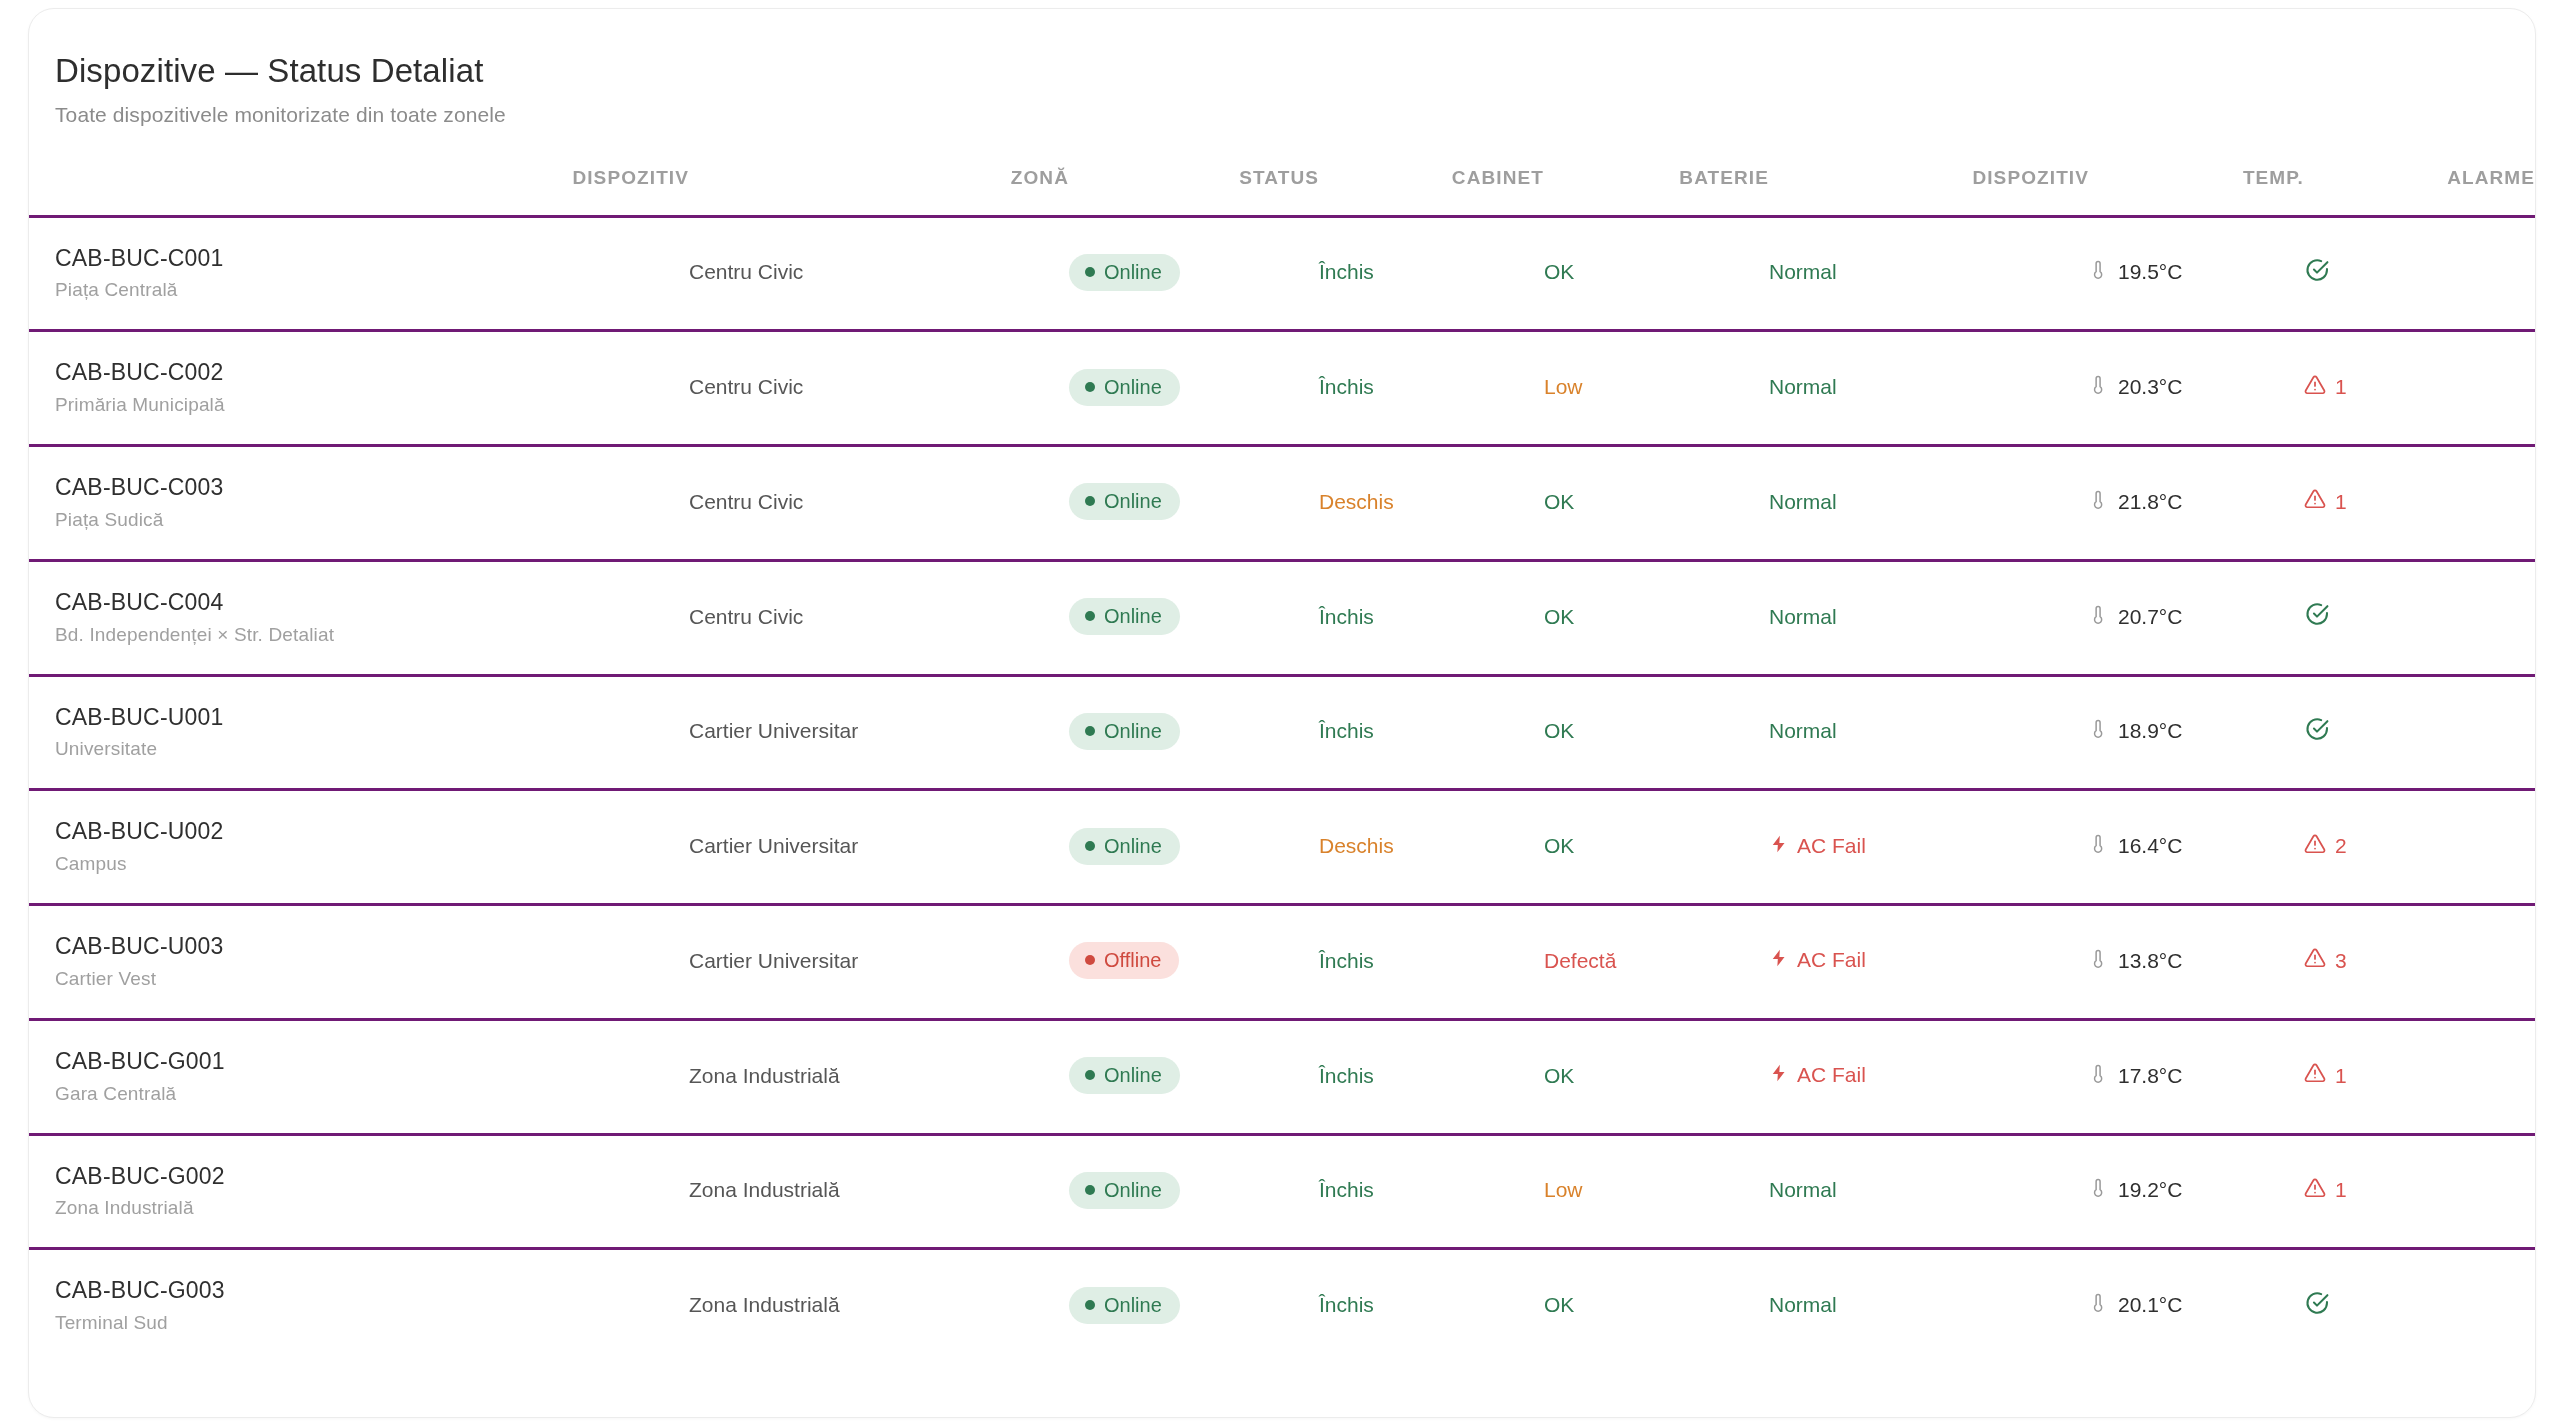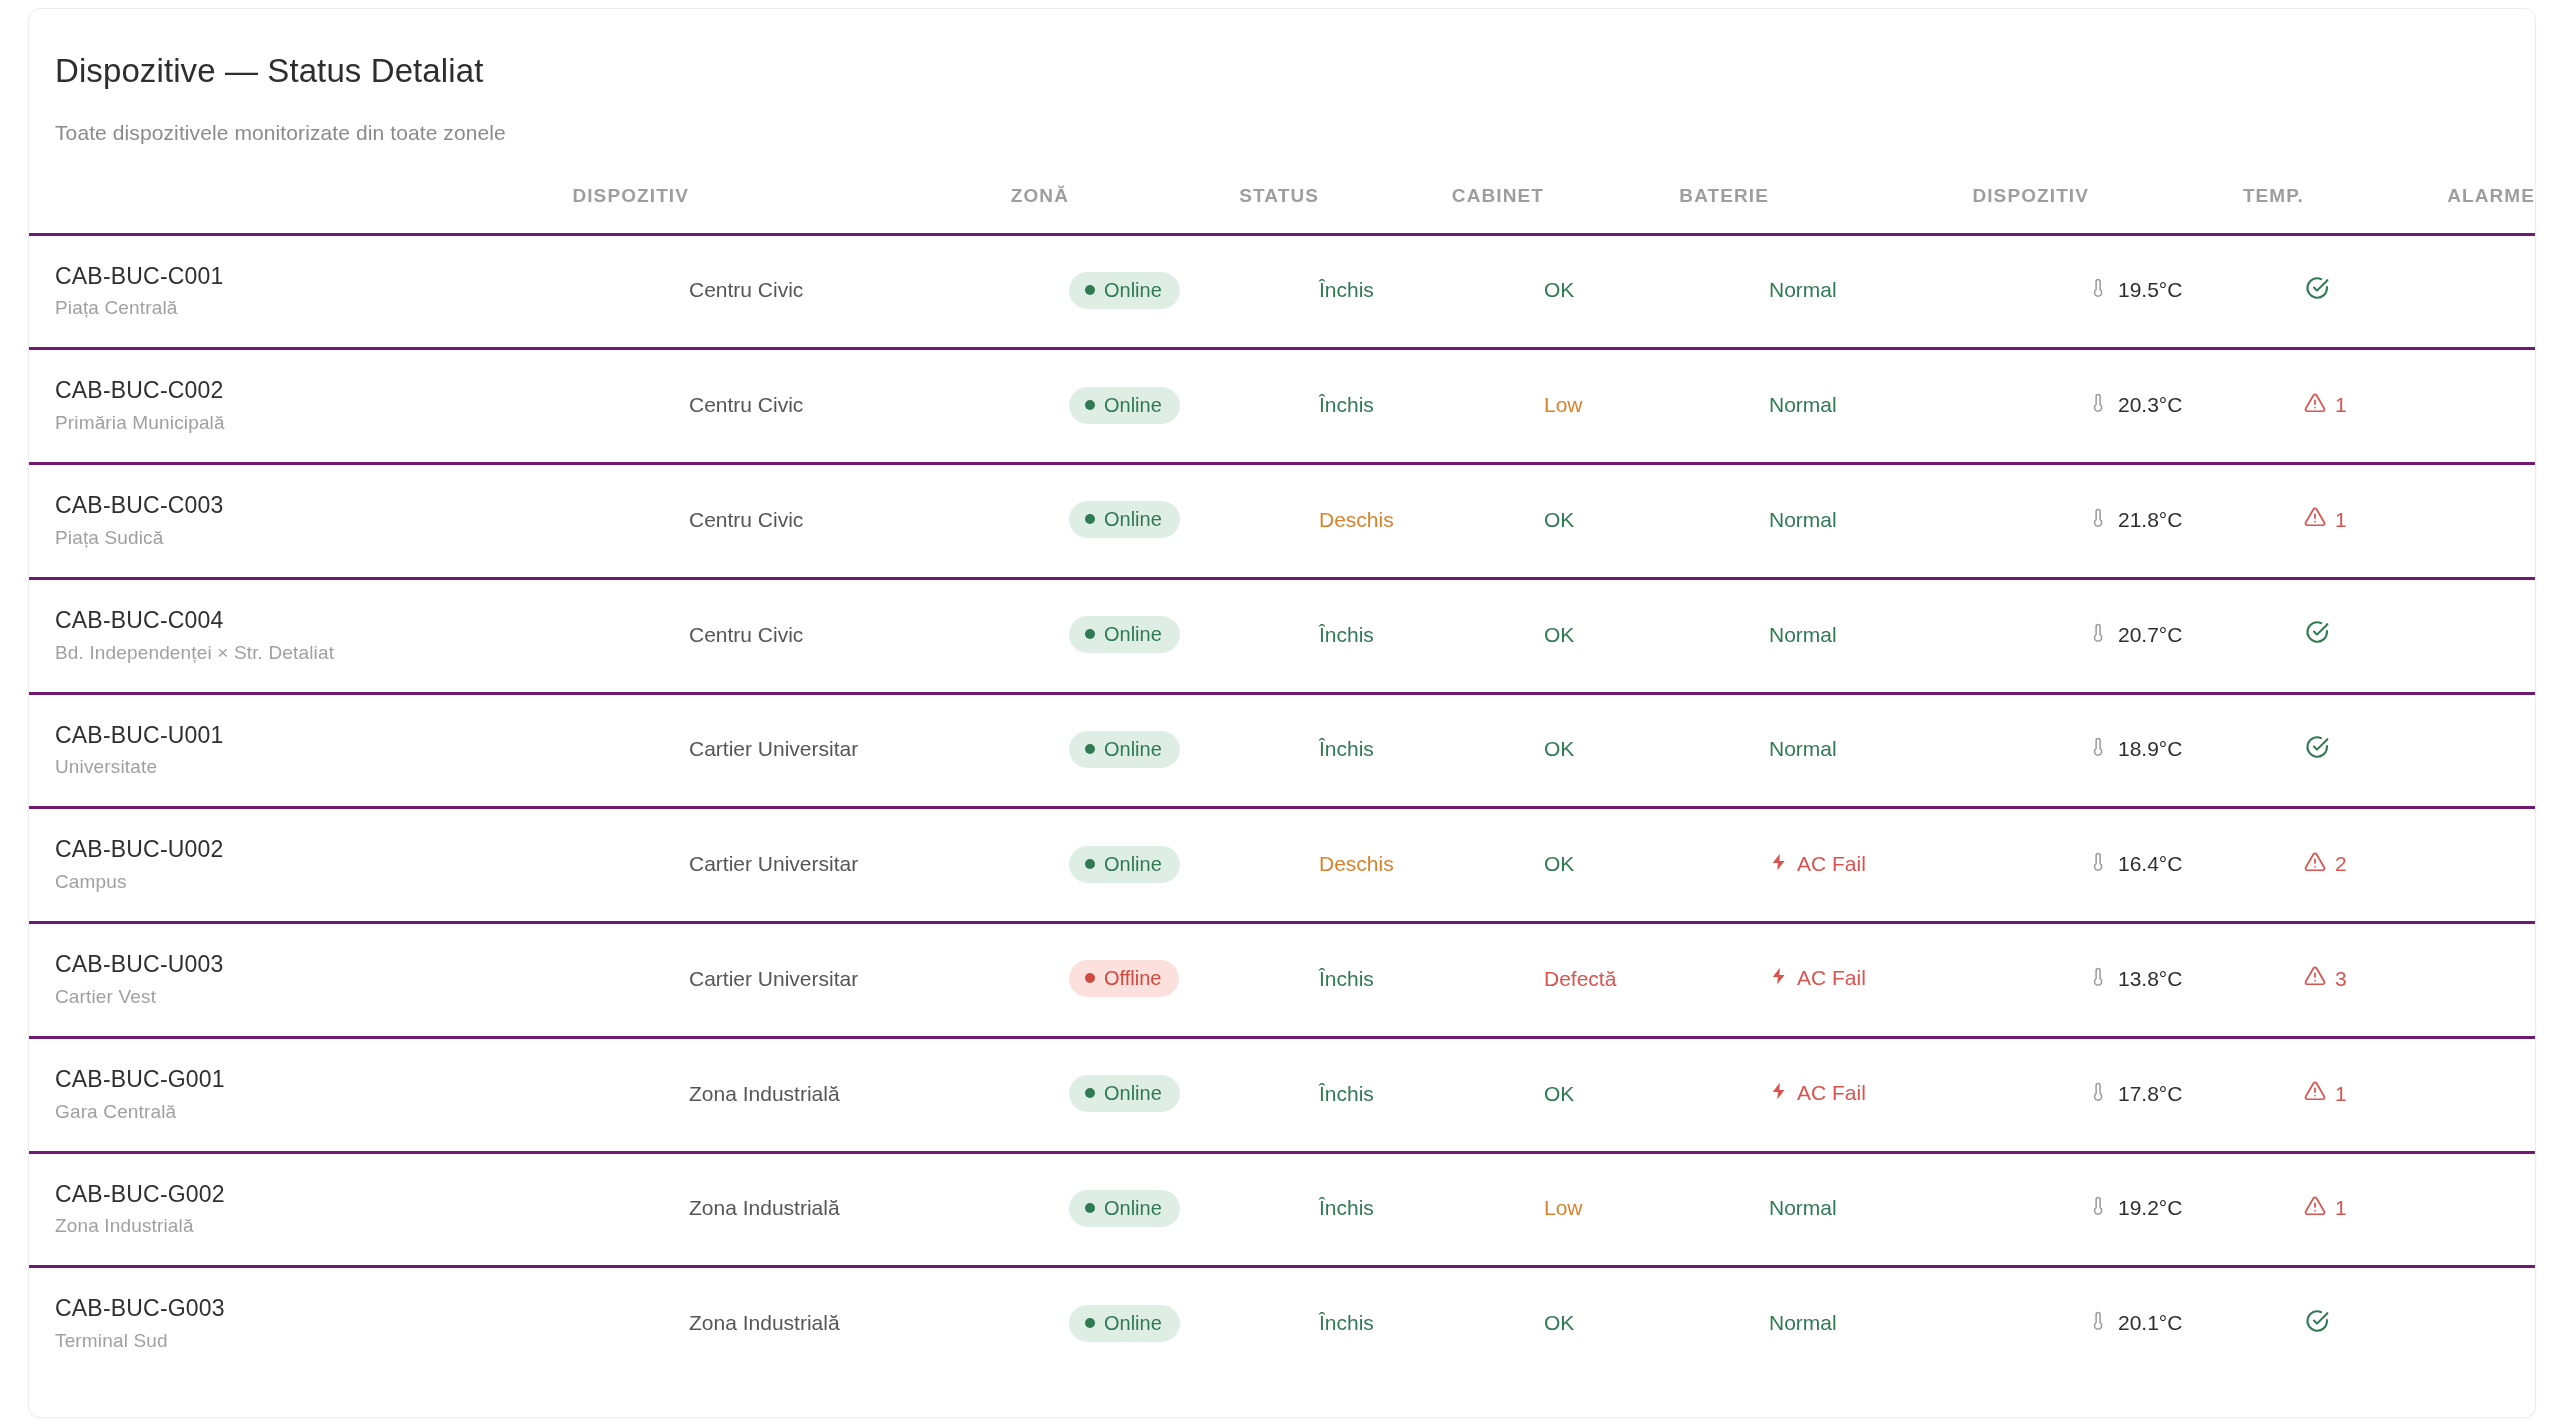--- a/index.html
+++ b/index.html
@@ -13,39 +13,39 @@
   }
 
   .card {
     position: absolute;
     left: 28px;
     top: 8px;
     width: 2508px;
     height: 1410px;
     background: #ffffff;
     border: 1px solid #ececec;
-    border-radius: 12px;
+    border-radius: 26px;
     box-shadow: 0 1px 3px rgba(0,0,0,0.035);
     overflow: hidden;
   }
 
   .card-header {
     padding: 42px 0 0 26px;
   }
 
   .page-title {
     font-size: 33px;
     font-weight: 400;
     color: #2e2e2e;
     letter-spacing: 0.1px;
     line-height: 1.2;
   }
 
   .page-subtitle {
-    margin-top: 30px;
+    margin-top: 12px;
     font-size: 21px;
     font-weight: 400;
     color: #8b8b8b;
     letter-spacing: 0.1px;
   }
 
   table.devices {
     width: 100%;
     border-collapse: collapse;
     margin-top: 40px;

